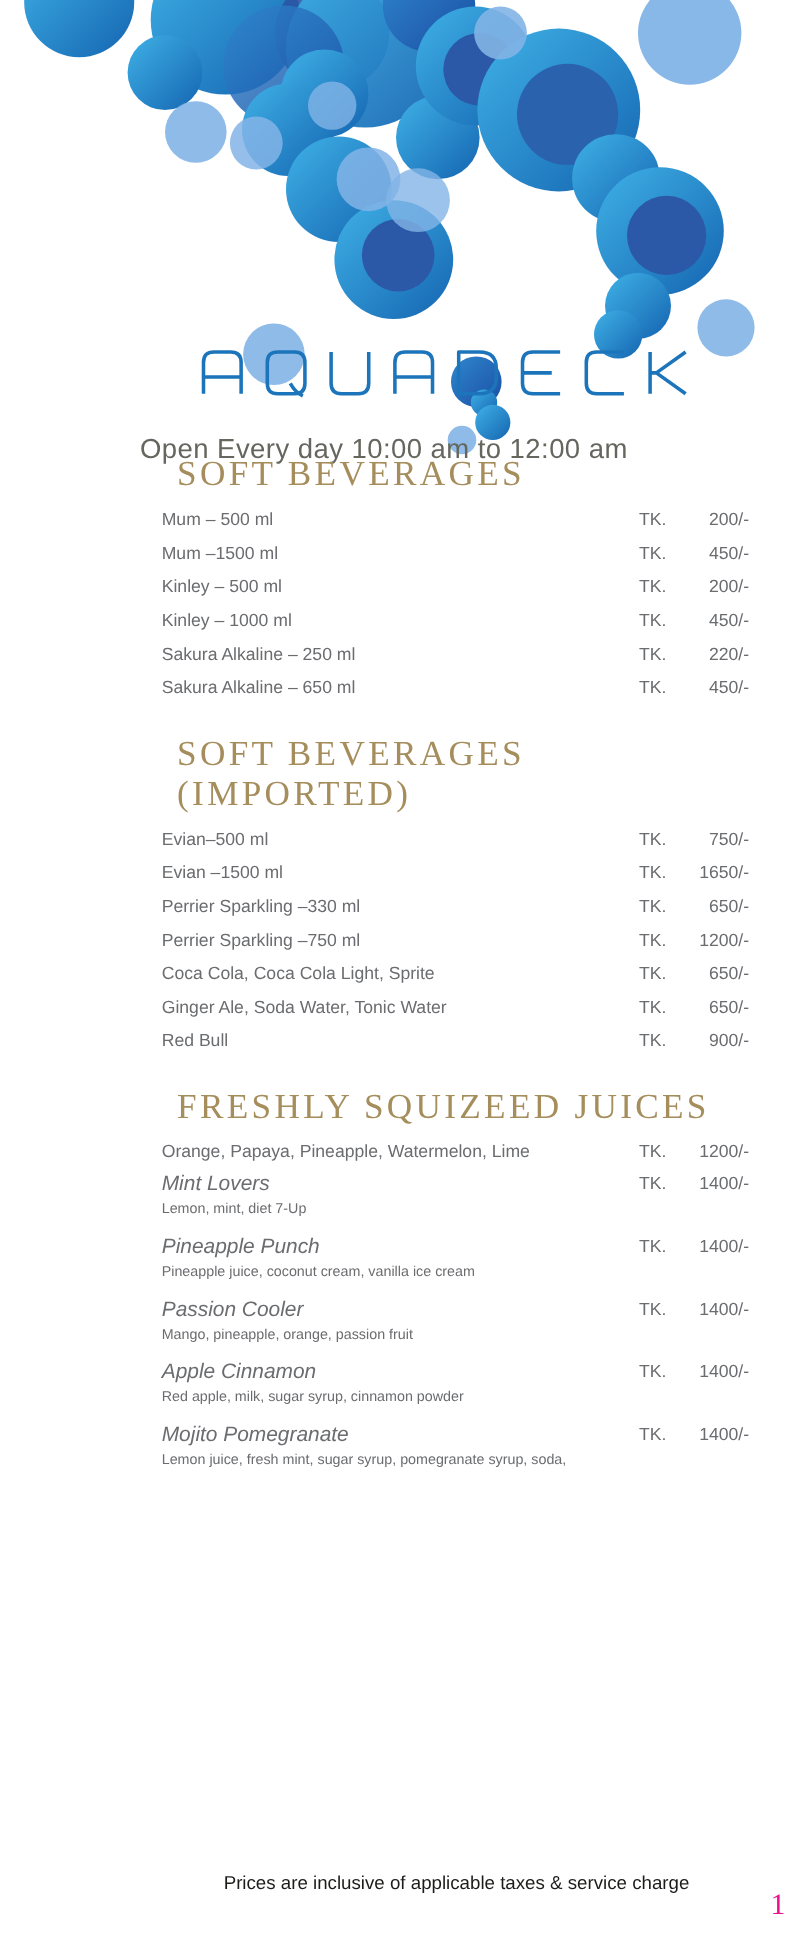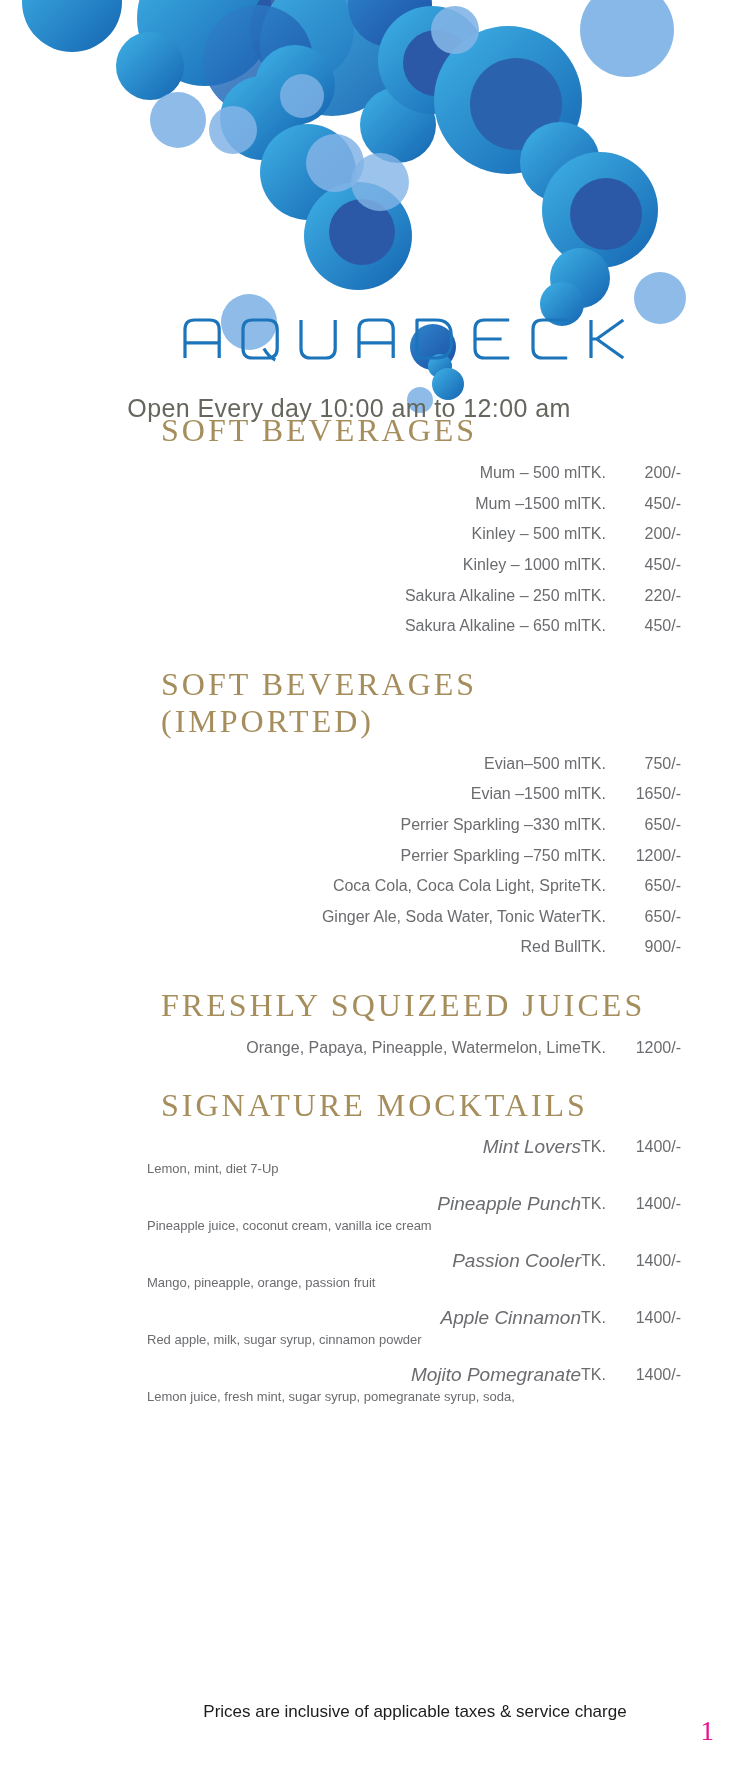--- a/index.html
+++ b/index.html
@@ -16,21 +16,21 @@
   }
   .menu{position:absolute;top:412px;left:147px;width:534px;}
   .menu-section{margin:0;}
   .section-heading{
     font-family:"Liberation Serif", serif;font-weight:500;font-size:32px;
     letter-spacing:3px;color:var(--heading-gold,#a58d5c);margin:24px 0 9px 14px;
   }
   .menu-section:first-child .section-heading{margin-top:0;}
   .item-row{display:flex;align-items:center;height:30.6px;}
   .menu-item.has-desc .item-row{height:27px;}
-  .item-name{flex:1;font-size:16px;color:var(--body-gray,#6b6c6f);white-space:nowrap;text-align:right;}
+  .item-name{flex:1;font-size:16px;color:var(--body-gray,#6b6c6f);white-space:nowrap;}
   .menu-item.has-desc .item-name{font-size:19px;font-style:italic;}
   .item-currency{width:44px;font-size:16px;color:var(--body-gray,#6b6c6f);text-align:left;}
   .item-price{width:56px;font-size:16px;color:var(--body-gray,#6b6c6f);text-align:right;white-space:nowrap;}
   .item-desc{font-size:13px;color:var(--body-gray,#6b6c6f);margin:1px 0 14px 0;white-space:nowrap;}
   .footer-note{
     position:absolute;top:1702px;left:0;width:738px;box-sizing:border-box;padding-left:92px;
     text-align:center;font-size:17px;color:var(--footer-ink,#1c1c1a);
   }
   .page-number{
     position:absolute;top:1716px;right:24px;
@@ -241,21 +241,20 @@
       <span class="item-name">Orange, Papaya, Pineapple, Watermelon, Lime</span>
       <span class="item-currency">TK.</span>
       <span class="item-price">1200/-</span>
     </div>
 
   </div>
 </div>
   </section>
 
   <section class="menu-section">
-    <h2 class="section-heading">SIGNATURE MOCKTAILS</h2>
     <div class="section-items">
   <div class="menu-item has-desc">
     <div class="item-row">
       <span class="item-name">Mint Lovers</span>
       <span class="item-currency">TK.</span>
       <span class="item-price">1400/-</span>
     </div>
     <div class="item-desc">Lemon, mint, diet 7-Up</div>
   </div>
 

